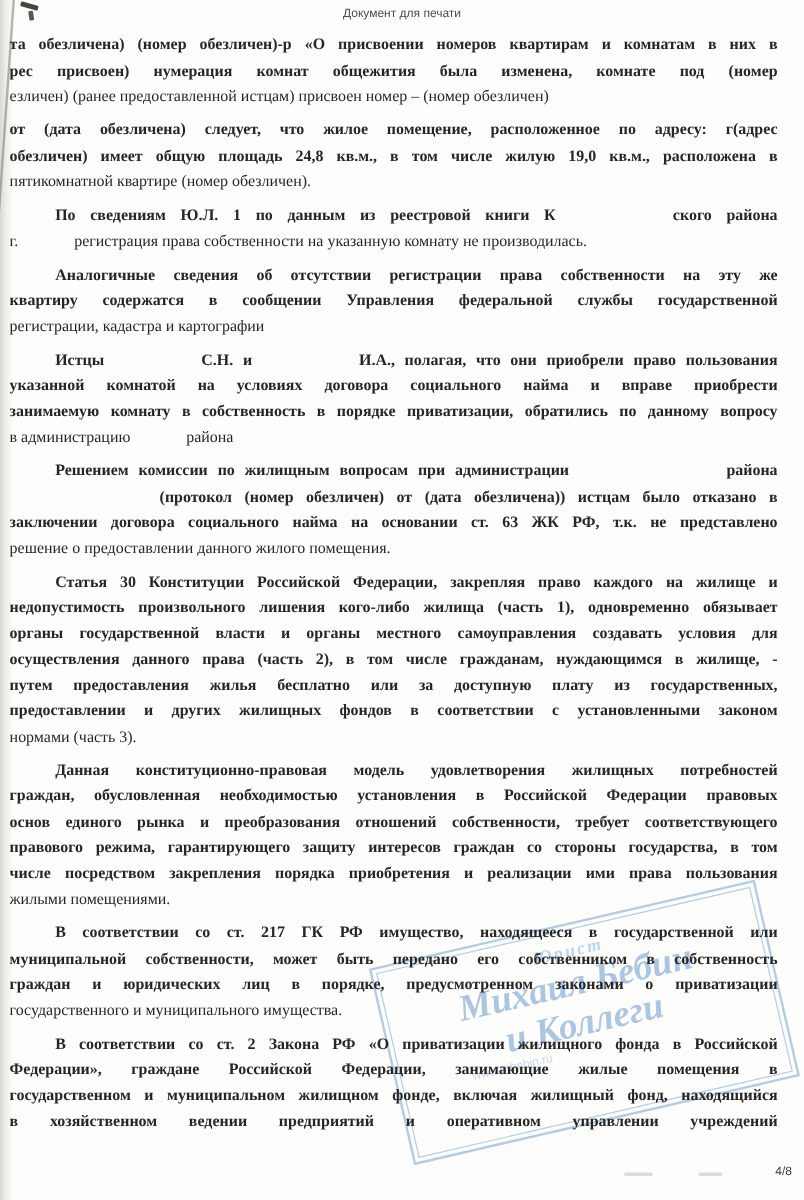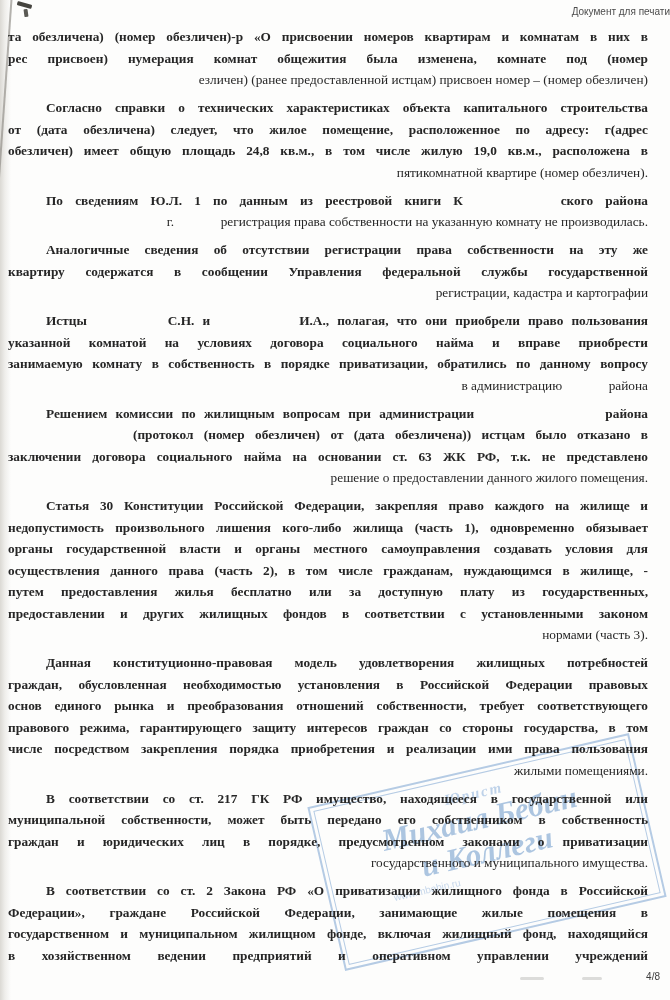--- a/index.html
+++ b/index.html
@@ -7,21 +7,21 @@
     width: 670px; height: 1000px;
     background: #fdfdfc;
     position: relative;
     overflow: hidden;
     font-family: "Liberation Serif", serif;
     color: #262626;
   }
   
   .print-header {
     position: absolute; top: 6px; left: 0; width: 670px;
-    text-align: right;
+    text-align: center;
     font-family: "Liberation Sans", sans-serif;
     font-size: 10px; color: #4c4c4c;
   }
   
   .scan-edge {
     position: absolute; left: 0; top: 0; width: 11px; height: 1000px;
     background: linear-gradient(90deg, #dbd9d4 0%, #efeeeb 45%, rgba(255,255,255,0) 100%);
   }
   .scan-line {
     position: absolute; left: 11px; top: -8px; width: 2px; height: 340px;
@@ -44,21 +44,21 @@
   
   .doc-body {
     position: absolute; left: 8px; top: 26px; width: 640px;
     font-size: 13.3px;
     z-index: 2;
   }
   .para { margin: 0 0 6.5px 0; }
   .line {
     height: 21.5px; line-height: 21.5px;
     overflow: hidden;
-    text-align: right;
+    text-align: left;
   }
   .line.j { text-align: justify; font-weight: bold; }
   .line.j::after { content: ""; display: inline-block; width: 100%; height: 0; }
   .line.ind { text-indent: 38px; }
   
   .stamp {
     position: absolute; left: 322px; top: 768px; width: 330px; height: 168px;
     transform: rotate(-13deg);
     color: #a3bedd;
     border: 2px solid #a9c3e0;
@@ -118,21 +118,20 @@
   </div>
 </div>
 
 <div class="doc-body">
     <div class="para">
       <div class="line j">та обезличена) (номер обезличен)-р «О присвоении номеров квартирам и комнатам в них в</div>
       <div class="line j">рес присвоен) нумерация комнат общежития была изменена, комнате под (номер</div>
       <div class="line">езличен) (ранее предоставленной истцам) присвоен номер – (номер обезличен)</div>
     </div>
     <div class="para">
-      <div class="line j ind">Согласно справки о технических характеристиках объекта капитального строительства</div>
       <div class="line j">от (дата обезличена) следует, что жилое помещение, расположенное по адресу: г(адрес</div>
       <div class="line j">обезличен) имеет общую площадь 24,8 кв.м., в том числе жилую 19,0 кв.м., расположена в</div>
       <div class="line">пятикомнатной квартире (номер обезличен).</div>
     </div>
     <div class="para">
       <div class="line j ind">По сведениям Ю.Л. 1 по данным из реестровой книги К&nbsp;&nbsp;&nbsp;&nbsp;&nbsp;&nbsp;&nbsp;&nbsp;ского района</div>
       <div class="line">г.&nbsp;&nbsp;&nbsp;&nbsp;&nbsp;&nbsp;&nbsp;&nbsp;&nbsp;&nbsp;&nbsp;&nbsp;&nbsp;&nbsp;регистрация права собственности на указанную комнату не производилась.</div>
     </div>
     <div class="para">
       <div class="line j ind">Аналогичные сведения об отсутствии регистрации права собственности на эту же</div>

